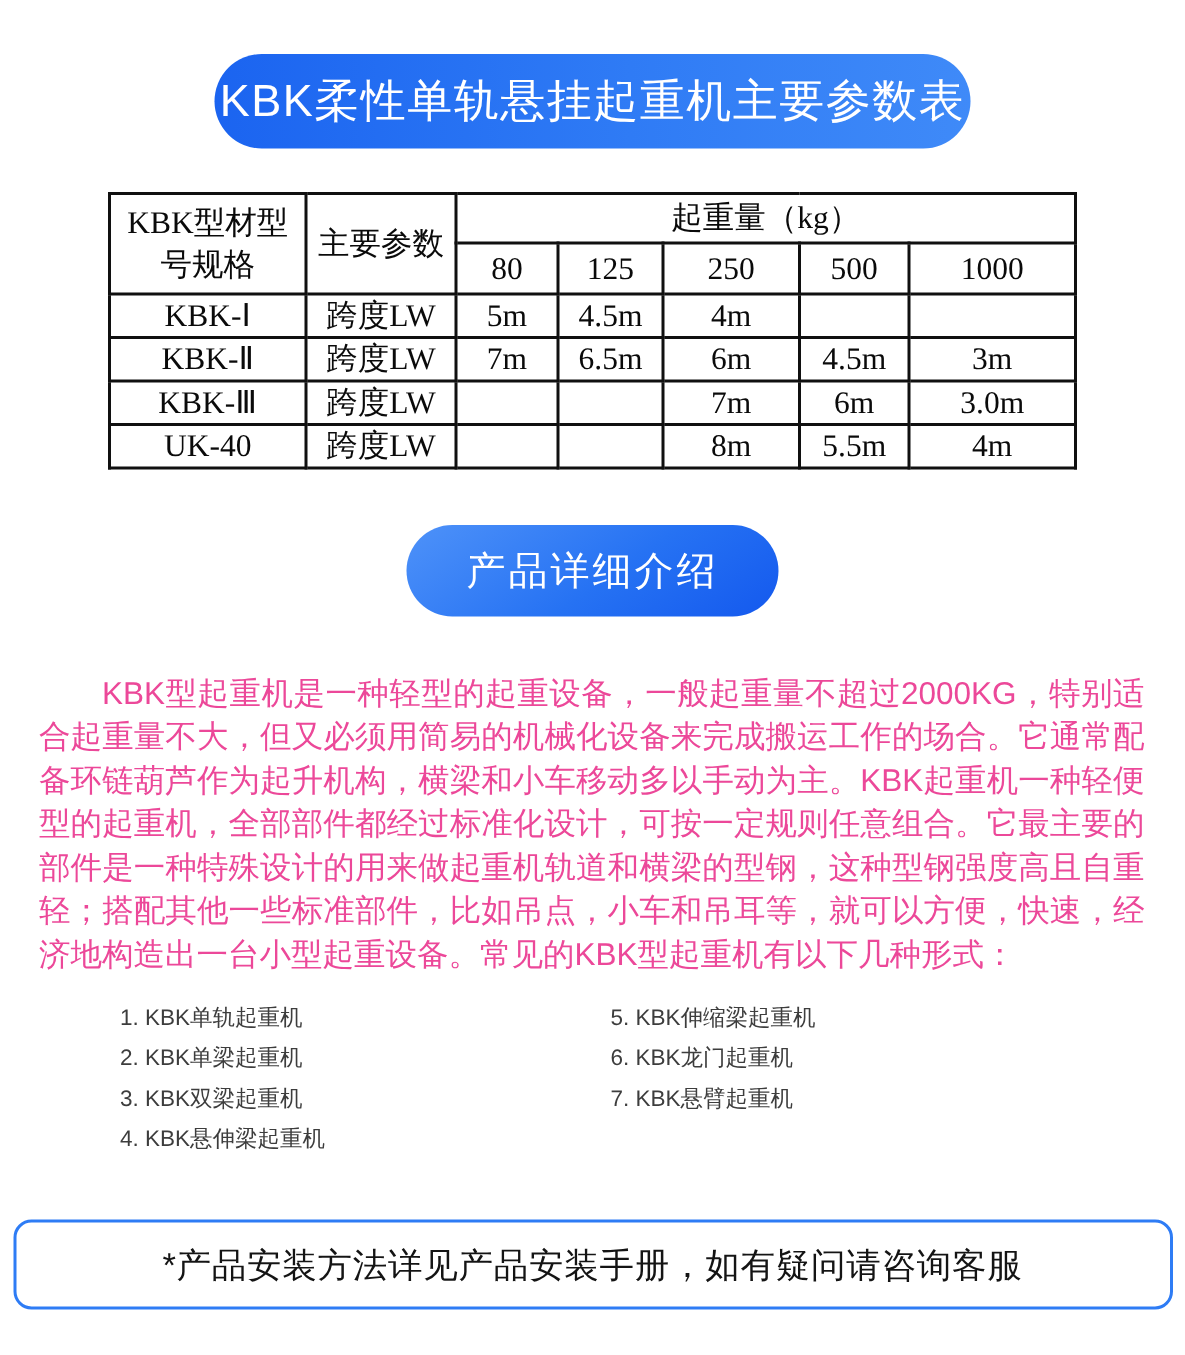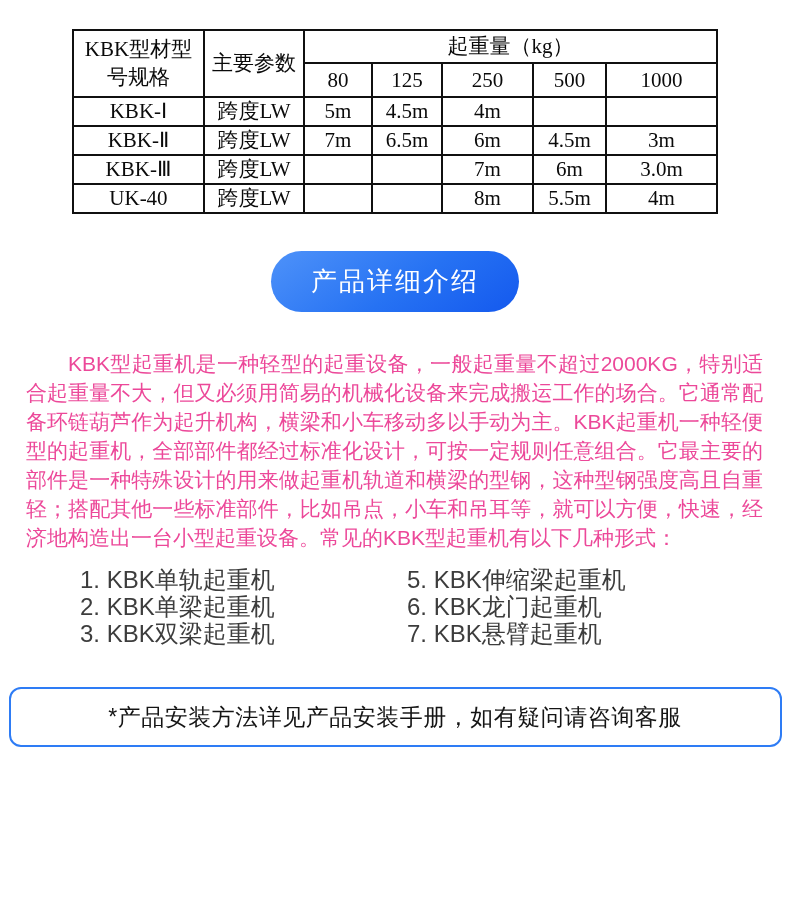--- a/index.html
+++ b/index.html
@@ -70,21 +70,21 @@
     color: #ec4899;
     text-align: justify;
     text-indent: 2em;
   }
 
   
   .types-list {
     display: flex;
     margin-top: 14px;
     padding-left: 80px;
-    font-size: 24px;
+    font-size: 15px;
     color: #3d3d3d;
   }
   .types-col { width: 327px; }
   .types-col.right { width: auto; }
   .type-item { line-height: 27px; white-space: nowrap; }
 
   
   .note-box {
     width: 773px; height: 60px;
     margin: 40px auto 0 auto;
@@ -94,20 +94,23 @@
     font-size: 23px;
     color: #141414;
     letter-spacing: 0.5px;
   }
 </style>
 </head>
 <body>
 
 <div>
 
+  <div class="title-banner">
+    <span>KBK柔性单轨悬挂起重机主要参数表</span>
+  </div>
 
   <table class="params-table">
     <colgroup>
       <col style="width:131px">
         <col style="width:100px">
         <col style="width:68px">
       <col style="width:70px">
         <col style="width:91px">
         <col style="width:73px">
         <col style="width:111px">
@@ -170,20 +173,21 @@
     <span>产品详细介绍</span>
   </div>
 
   <p class="intro-paragraph">KBK型起重机是一种轻型的起重设备，一般起重量不超过2000KG，特别适合起重量不大，但又必须用简易的机械化设备来完成搬运工作的场合。它通常配备环链葫芦作为起升机构，横梁和小车移动多以手动为主。KBK起重机一种轻便型的起重机，全部部件都经过标准化设计，可按一定规则任意组合。它最主要的部件是一种特殊设计的用来做起重机轨道和横梁的型钢，这种型钢强度高且自重轻；搭配其他一些标准部件，比如吊点，小车和吊耳等，就可以方便，快速，经济地构造出一台小型起重设备。常见的KBK型起重机有以下几种形式：</p>
 
   <div class="types-list">
     <div class="types-col" id="types-col-left">
         <div class="type-item">1. KBK单轨起重机</div>
         <div class="type-item">2. KBK单梁起重机</div>
         <div class="type-item">3. KBK双梁起重机</div>
+        <div class="type-item">4. KBK悬伸梁起重机</div>
       </div>
     <div class="types-col right" id="types-col-right">
         <div class="type-item">5. KBK伸缩梁起重机</div>
         <div class="type-item">6. KBK龙门起重机</div>
         <div class="type-item">7. KBK悬臂起重机</div>
       </div>
   </div>
 
   <div class="note-box">
     <span>*产品安装方法详见产品安装手册，如有疑问请咨询客服</span>

